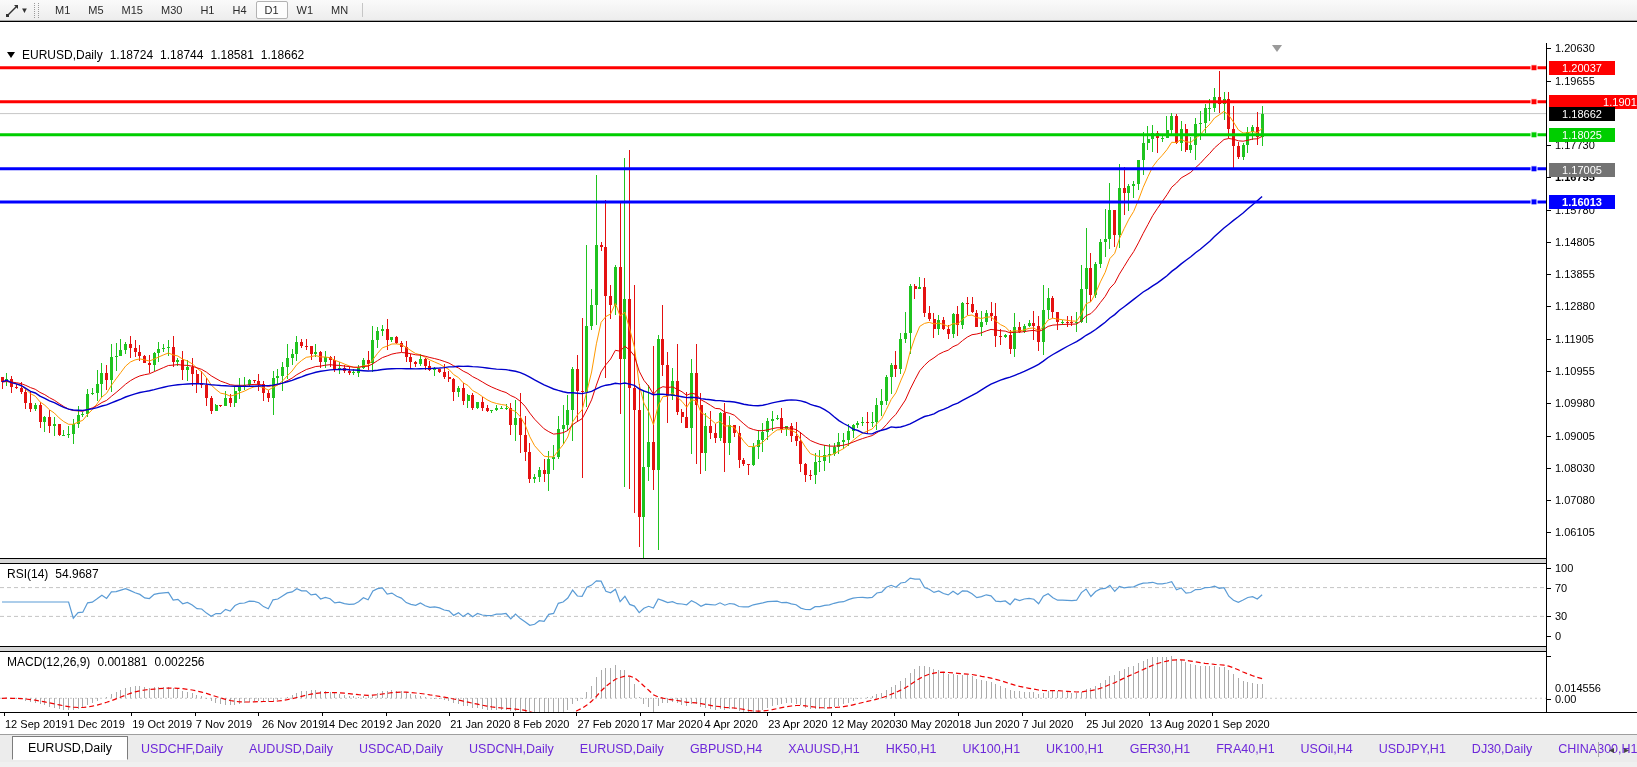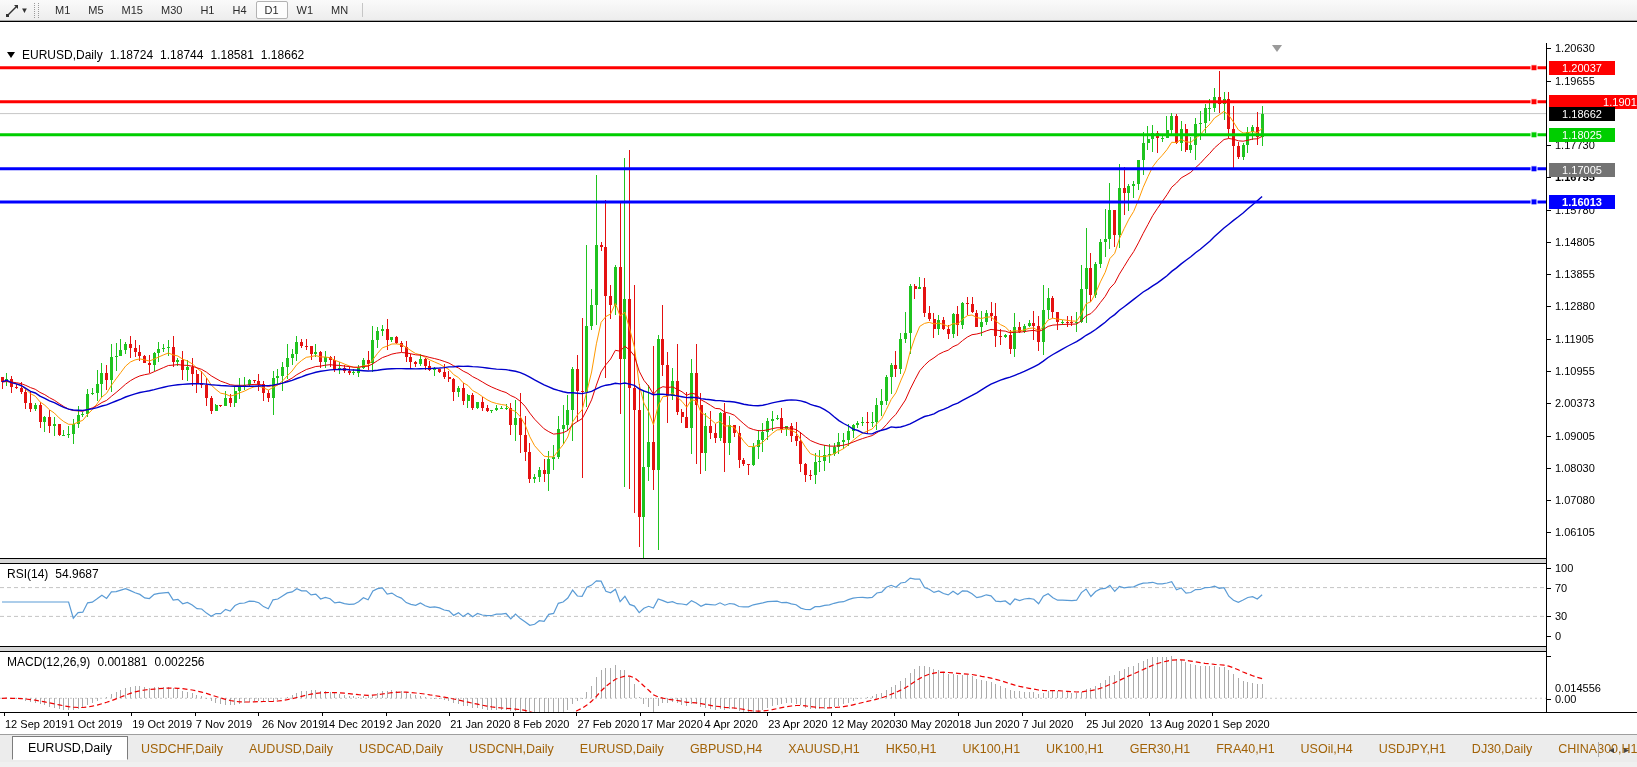--- a/index.html
+++ b/index.html
@@ -26,21 +26,21 @@
   .shift-marker{position:absolute;left:1272px;top:23px;width:0;height:0;border-left:5px solid transparent;border-right:5px solid transparent;border-top:7px solid #9a9a9a;z-index:4}
   .splitter{position:absolute;left:0;width:1637px;height:6px;background:#d6d6d6;border-top:1px solid #000;border-bottom:1px solid #000;box-sizing:border-box}
   .panel-label{position:absolute;left:7px;font-size:12px;color:#000;display:flex;gap:7px;z-index:5}
   
   .x-axis{position:absolute;left:0;top:712px;width:1637px;height:22px;background:#fff;border-top:1px solid #000;box-sizing:border-box}
   .date-label{position:absolute;top:5px;font-size:11px;color:#000;white-space:nowrap}
   .xtick{position:absolute;top:0;width:1px;height:3px;background:#000}
   
   .tabbar{position:absolute;left:0;top:734px;width:1637px;height:28px;background:#ececec;border-top:1px solid #9f9f9f;
           display:flex;align-items:center;box-sizing:border-box;padding-left:12px}
-  .tab{font-size:12.5px;color:#a16207;padding:4px 13px;white-space:nowrap;cursor:default}
+  .tab{font-size:12.5px;color:#6d28d9;padding:4px 13px;white-space:nowrap;cursor:default}
   .tab.active{background:#fff;border:1px solid #7c7c7c;border-bottom:1px solid #fff;color:#000;margin-top:1px;position:relative;top:-1px;padding:4px 15px}
   .tdiv{width:1px;height:15px;background:#a8a8a8}
   .tab-arrows{position:absolute;right:8px;top:0;height:28px;display:flex;align-items:center;gap:10px}
   .arrow{font-size:10px;color:#444;cursor:default}
   .bottom-strip{position:absolute;left:0;top:762px;width:1637px;height:5px;background:#f0f0f0}
 </style>
 </head>
 <body>
 
 <div class="toolbar">
@@ -935,21 +935,21 @@
       <div class="ylabel" style="top: 193.167px;">1.14805</div>
       <div class="ytick" style="top: 199.167px;"></div>
       <div class="ylabel" style="top: 224.833px;">1.13855</div>
       <div class="ytick" style="top: 230.833px;"></div>
       <div class="ylabel" style="top: 257.333px;">1.12880</div>
       <div class="ytick" style="top: 263.333px;"></div>
       <div class="ylabel" style="top: 289.833px;">1.11905</div>
       <div class="ytick" style="top: 295.833px;"></div>
       <div class="ylabel" style="top: 321.5px;">1.10955</div>
       <div class="ytick" style="top: 327.5px;"></div>
-      <div class="ylabel" style="top: 354px;">2.00373</div>
+      <div class="ylabel" style="top: 354px;">1.09980</div>
       <div class="ytick" style="top: 360px;"></div>
       <div class="ylabel" style="top: 386.5px;">1.09005</div>
       <div class="ytick" style="top: 392.5px;"></div>
       <div class="ylabel" style="top: 419px;">1.08030</div>
       <div class="ytick" style="top: 425px;"></div>
       <div class="ylabel" style="top: 450.667px;">1.07080</div>
       <div class="ytick" style="top: 456.667px;"></div>
       <div class="ylabel" style="top: 483.167px;">1.06105</div>
       <div class="ytick" style="top: 489.167px;"></div>
       <div class="ylabel" style="top: 519px;">100</div>
@@ -972,21 +972,21 @@
       <div class="tag" style="background: #737373; top: 120px;">1.17005</div>
       <div class="tag" style="background: rgb(0, 0, 255); top: 151.9px; font-weight: bold;">1.16013</div>
       <div class="tag" style="background: rgb(0, 0, 0); top: 63.6px;">1.18662</div>
     </div>
 </div>
 
 <div class="x-axis" id="x-axis">
     <div class="xtick" style="left: 4px;"></div>
     <div class="date-label" style="left: 5px;">12 Sep 2019</div>
     <div class="xtick" style="left: 67.6px;"></div>
-    <div class="date-label" style="left: 68.6px;">1 Oct 2019</div>
+    <div class="date-label" style="left: 68.6px;">1 Dec 2019</div>
     <div class="xtick" style="left: 131.2px;"></div>
     <div class="date-label" style="left: 132.2px;">19 Oct 2019</div>
     <div class="xtick" style="left: 194.8px;"></div>
     <div class="date-label" style="left: 195.8px;">7 Nov 2019</div>
     <div class="xtick" style="left: 258.4px;"></div>
     <div class="date-label" style="left: 262px;">26 Nov 2019</div>
     <div class="xtick" style="left: 322px;"></div>
     <div class="date-label" style="left: 323px;">14 Dec 2019</div>
     <div class="xtick" style="left: 385.6px;"></div>
     <div class="date-label" style="left: 386.6px;">2 Jan 2020</div>

